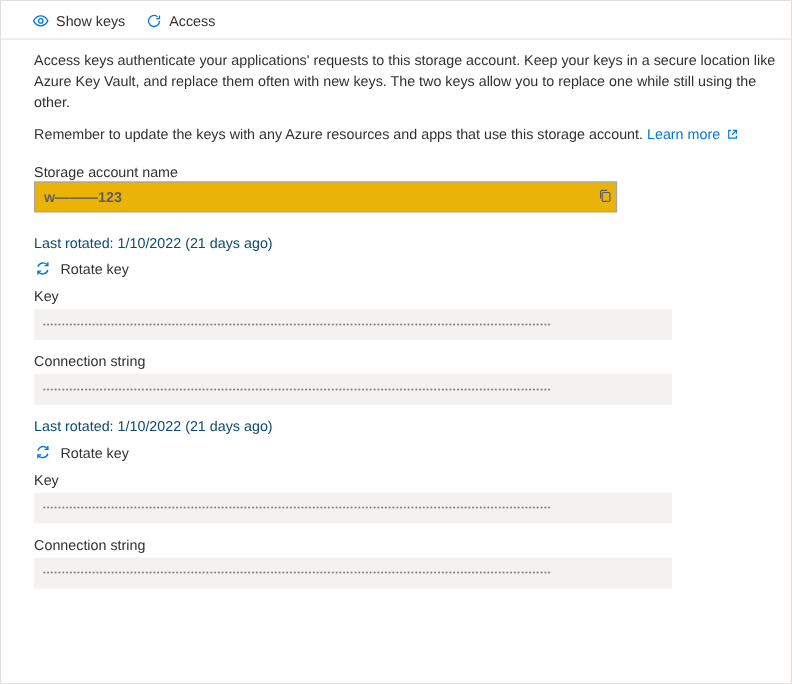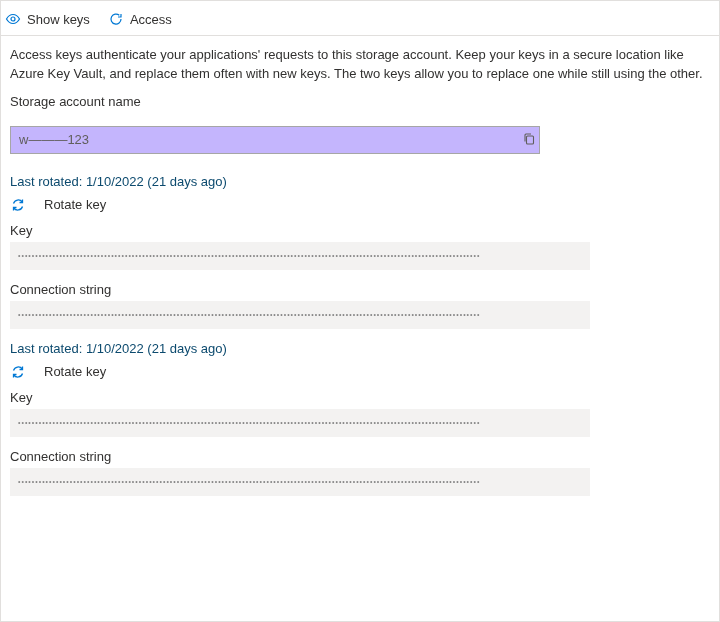--- a/index.html
+++ b/index.html
@@ -15,38 +15,38 @@
     height: 622px;
     border: 1px solid #e1dfdd;
     padding: 0;
     overflow: hidden;
     position: relative;
   }
   .toolbar {
     display: flex;
     align-items: center;
     gap: 18px;
-    padding: 10px 14px 8px 4px;
+    padding: 10px 14px 8px 28px;
     border-bottom: 1px solid #e1dfdd;
   }
   .toolbar-btn {
     display: inline-flex;
     align-items: center;
     gap: 6px;
     color: #323130;
     cursor: pointer;
     font-size: 13px;
   }
   .toolbar-btn .icon {
     color: #0078d4;
     display: inline-flex;
     align-items: center;
   }
   .content {
-    padding: 10px 14px 14px 9px;
+    padding: 10px 14px 14px 30px;
   }
   .desc {
     font-size: 13px;
     line-height: 1.45;
     color: #323130;
     margin: 0 0 10px 0;
   }
   .desc2 {
     font-size: 13px;
     line-height: 1.45;
@@ -59,36 +59,37 @@
   }
   .ext-icon {
     display: inline-flex;
     vertical-align: -2px;
     margin-left: 2px;
     color: #0078d4;
   }
   .field-label {
     font-size: 13px;
     color: #323130;
-    margin-bottom: 17px;
+    margin-bottom: 1px;
   }
   .account-input-wrap {
     position: relative;
     width: 530px;
     margin-bottom: 20px;
   }
   .account-input {
     width: 100%;
     height: 28px;
     border: 1px solid #a6a6a6;
-    background: #c4b5fd;
+    background: #eab308;
     padding: 0 30px 0 8px;
     font-size: 13px;
     color: #605e5c;
     font-family: inherit;
+    font-weight: bold;
   }
   .copy-btn {
     position: absolute;
     right: 4px;
     top: 50%;
     transform: translateY(-50%);
     cursor: pointer;
     color: #605e5c;
     display: inline-flex;
   }
@@ -98,22 +99,22 @@
     font-size: 15px;
     margin: 0 0 8px 0;
   }
   .last-rotated {
     font-size: 13px;
     color: #0c4a6e;
     margin-bottom: 8px;
   }
   .rotate-row {
     display: inline-flex;
-    align-items: flex-start;
-    gap: 18px;
+    align-items: center;
+    gap: 8px;
     cursor: pointer;
     margin-bottom: 10px;
   }
   .rotate-row .icon { color: #0078d4; display: inline-flex; }
   .sub-label {
     font-size: 13px;
     margin-bottom: 4px;
   }
   .masked-box {
     width: 580px;
@@ -158,20 +159,33 @@
         </svg>
       </span>
       <span>Access</span>
     </div>
   </div>
 
   <div class="content">
 
     <p class="desc">Access keys authenticate your applications' requests to this storage account. Keep your keys in a secure location like Azure Key Vault, and replace them often with new keys. The two keys allow you to replace one while still using the other.</p>
 
+    <p class="desc2">
+      <span>Remember to update the keys with any Azure resources and apps that use this storage account.</span>
+      <a class="link">
+        <span>Learn more</span>
+        <span class="ext-icon">
+          <svg width="12" height="12" viewBox="0 0 12 12" fill="none" stroke="currentColor" stroke-width="1.1">
+            <path d="M4.5 2.5H2.5v7h7v-2"></path>
+            <path d="M6.5 2.5h3v3"></path>
+            <path d="M9.5 2.5L5.5 6.5"></path>
+          </svg>
+        </span>
+      </a>
+    </p>
 
     <div class="field-label">Storage account name</div>
     <div class="account-input-wrap">
       <input class="account-input" readonly="" value="w———123" style="">
       <span class="copy-btn">
         <span>
           <svg width="14" height="14" viewBox="0 0 14 14" fill="none" stroke="currentColor" stroke-width="1.1">
             <rect x="4.5" y="4.5" width="7" height="8" rx="1"></rect>
             <path d="M3 10V3.5C3 2.9 3.4 2.5 4 2.5h5"></path>
           </svg>

